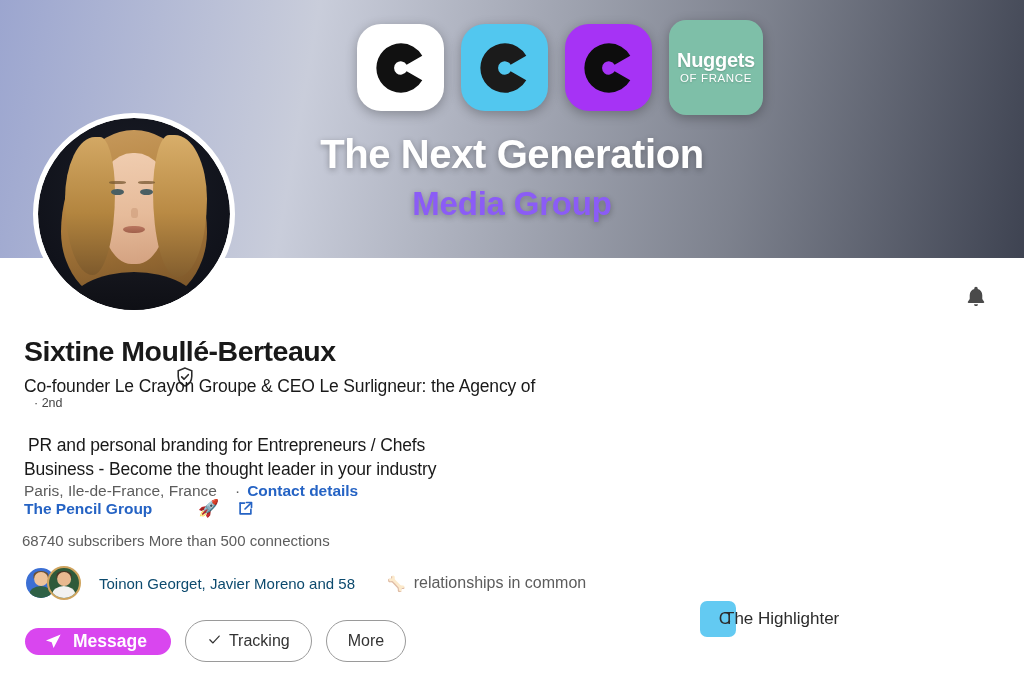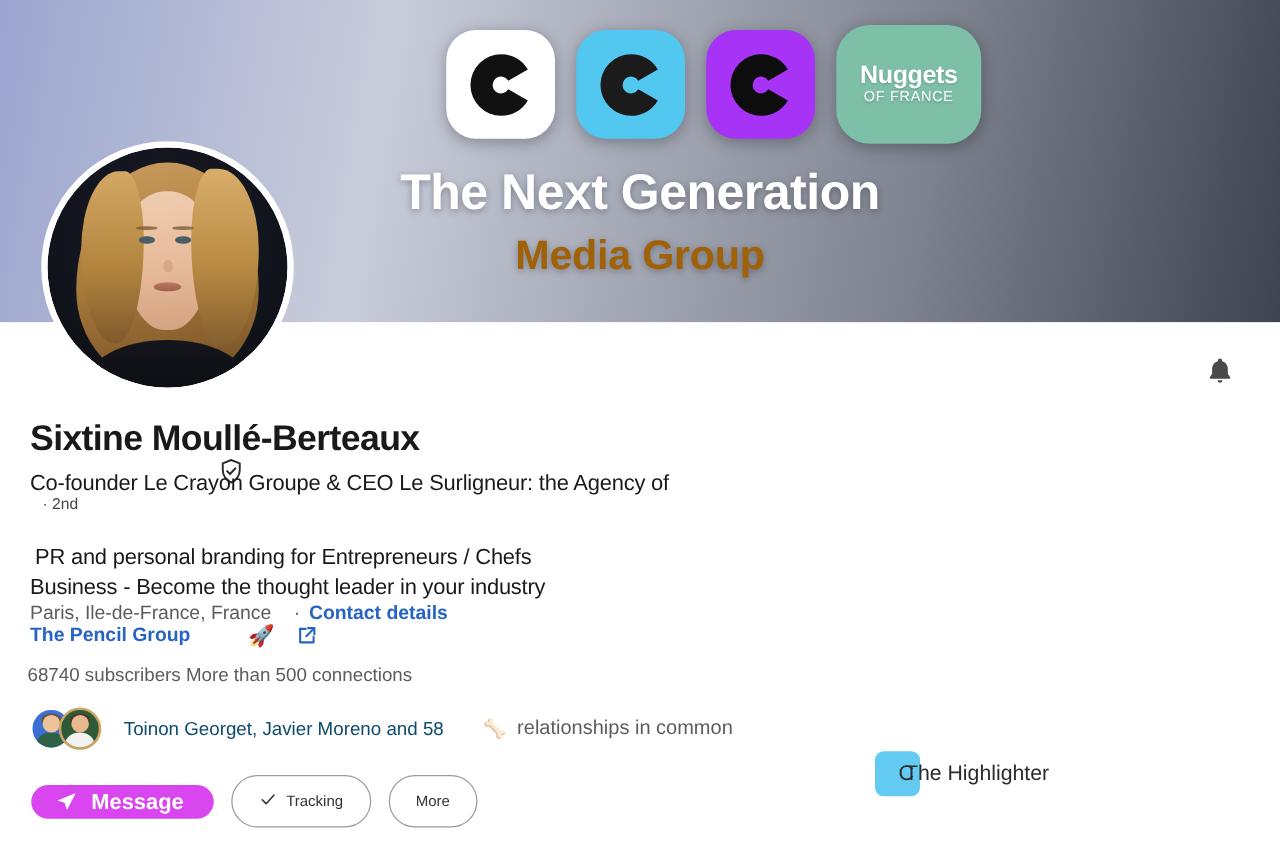--- a/index.html
+++ b/index.html
@@ -55,23 +55,23 @@
     align-items: center;
     justify-content: center;
     box-shadow: 0 3px 12px rgba(0,0,0,0.28);
     position: relative;
   }
   .logo-tile.t1 { background: #ffffff; }
   .logo-tile.t2 { background: #52c7ef; }
   .logo-tile.t3 { background: #a633f5; }
   .logo-tile.t4 {
     background: #7ebfa8;
-    width: 116px;
+    width: 94px;
     height: 95px;
-    border-radius: 27px;
+    border-radius: 17px;
     margin-top: -4px;
     flex-direction: column;
     gap: 0px;
   }
   .tile-mark { width: 56px; height: 56px; display:block; }
   .nuggets-top {
     color: #ffffff;
     font-size: 20px;
     font-weight: 700;
     letter-spacing: -0.3px;
@@ -100,21 +100,21 @@
     letter-spacing: -0.4px;
     line-height: 1.06;
     text-shadow: 0 2px 6px rgba(0,0,0,0.3);
   }
   .banner-subtitle {
     position: absolute;
     left: 0;
     top: 186px;
     width: 1024px;
     text-align: center;
-    color: #a16207;
+    color: #8b5cf6;
     font-size: 33px;
     font-weight: 600;
     letter-spacing: -0.2px;
     line-height: 1.1;
     text-shadow: 0 2px 6px rgba(0,0,0,0.3);
   }
 
   
   .avatar-wrap {
     position: absolute;
@@ -405,21 +405,21 @@
     font-size: 17.5px;
   }
   .btn-message .send-ico { margin-right: 10px; display:flex; align-items:center; }
   .btn-outline {
     background: #ffffff;
     color: #333333;
     height: 42px;
     border: 1.4px solid #9a9a9a;
     padding: 0 21px;
     font-weight: 500;
-    font-size: 12px;
+    font-size: 16px;
   }
   .btn-outline .chk { margin-right: 7px; font-size: 15px; }
 
   
   .highlighter-chip {
     position: absolute;
     left: 700px;
     top: 343px;
     display: flex;
     align-items: center;

